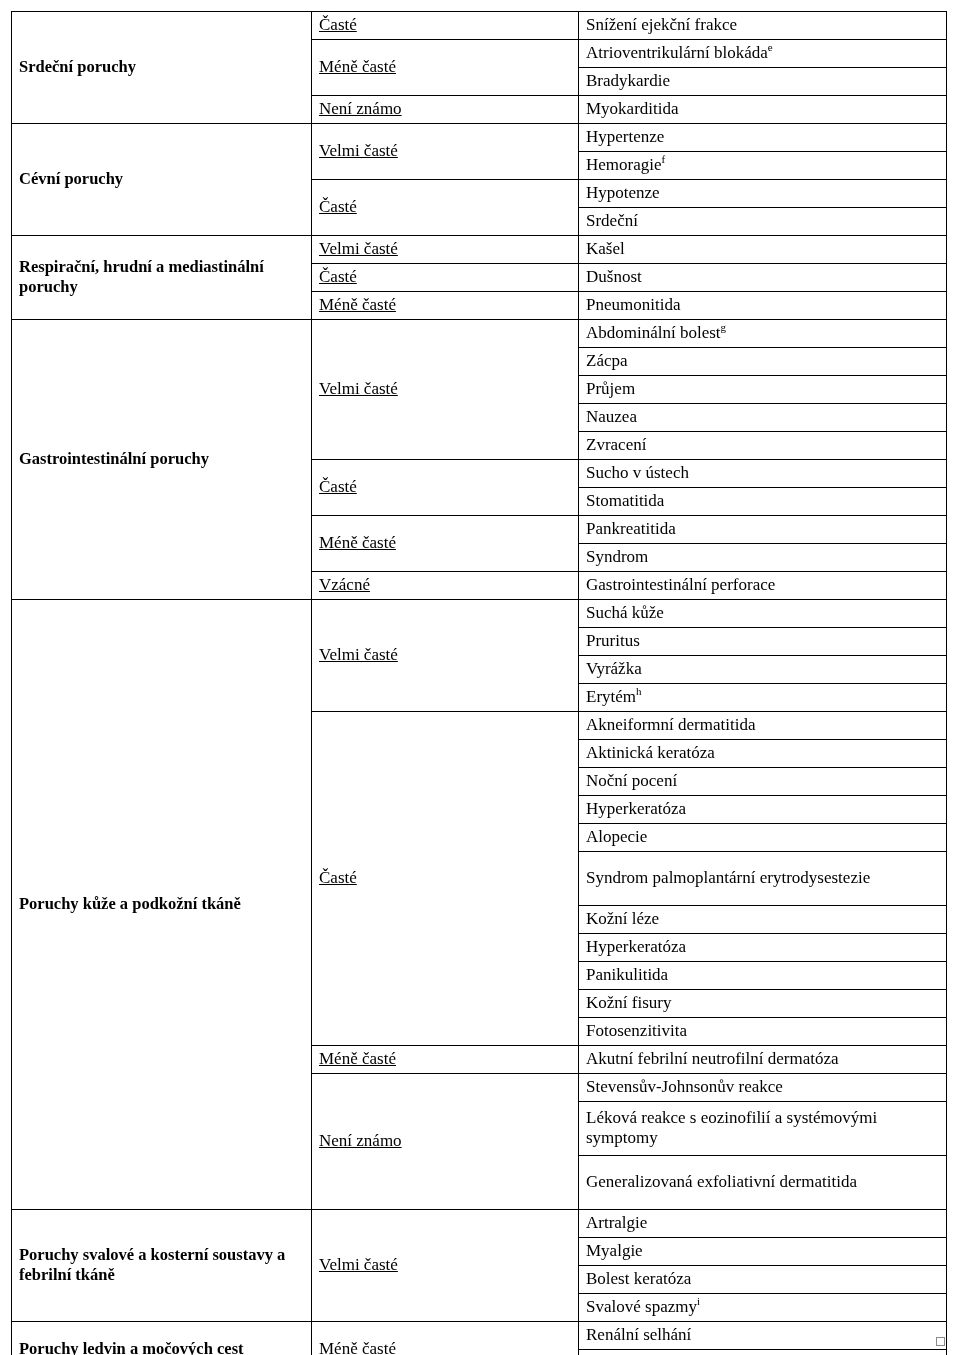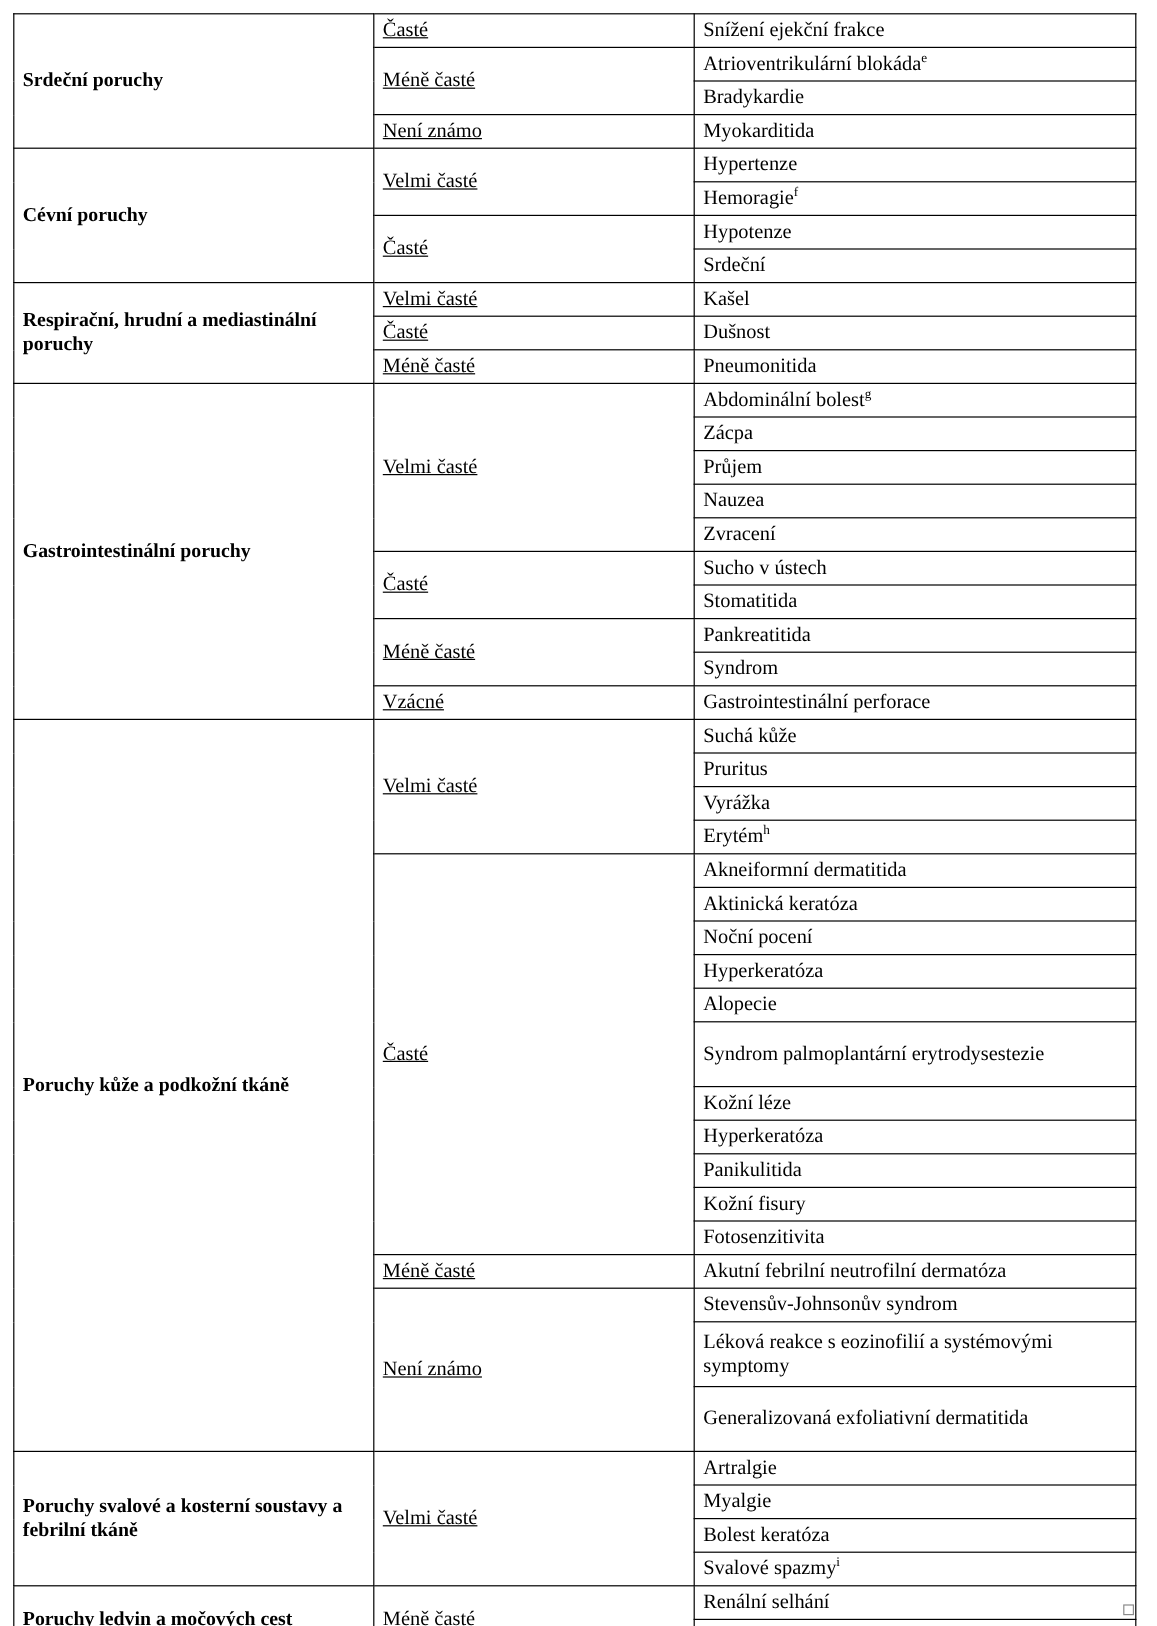--- a/index.html
+++ b/index.html
@@ -211,21 +211,21 @@
         </tr>
         <tr class="h1">
           <td class="term"><span>Fotosenzitivita</span></td>
         </tr>
         <tr class="h1">
           <td class="freq" rowspan="1">Méně časté</td>
           <td class="term"><span>Akutní febrilní neutrofilní dermatóza</span></td>
         </tr>
         <tr class="h1">
           <td class="freq" rowspan="3">Není známo</td>
-          <td class="term"><span>Stevensův-Johnsonův syndrom</span></td>
+          <td class="term"><span>Stevensův-Johnsonův reakce</span></td>
         </tr>
         <tr class="h2">
           <td class="term"><span>Léková reakce s eozinofilií a systémovými symptomy</span></td>
         </tr>
         <tr class="h2">
           <td class="term"><span>Generalizovaná exfoliativní dermatitida</span></td>
         </tr>
         <tr class="h1">
           <td class="soc" rowspan="4">Poruchy svalové a kosterní soustavy a febrilní tkáně</td>
           <td class="freq" rowspan="4">Velmi časté</td>

